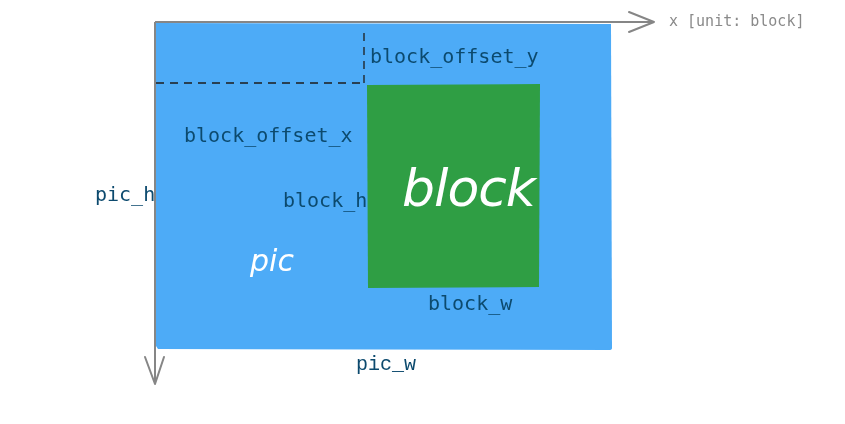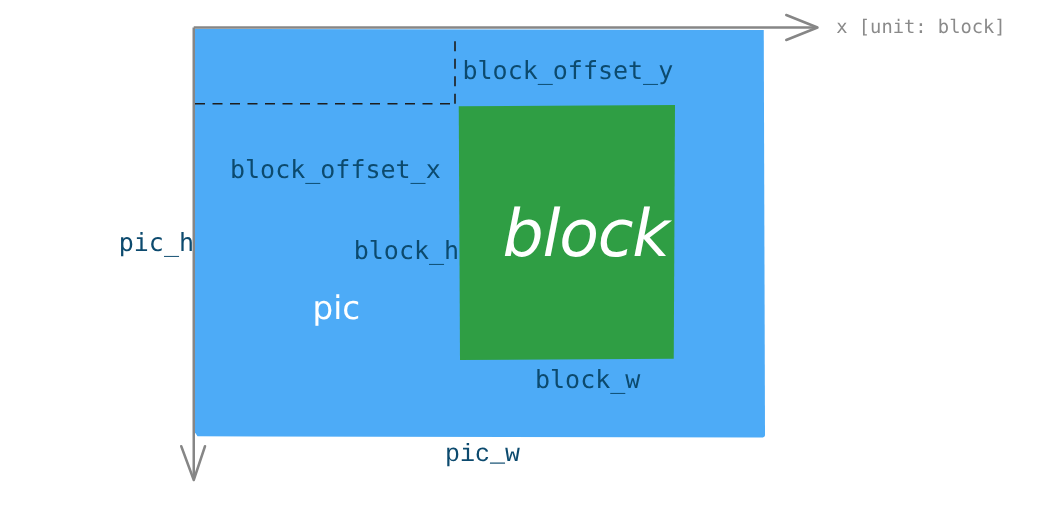--- a/index.html
+++ b/index.html
@@ -37,14 +37,14 @@
   <div class="axis-lbl" style="left:669px; top:12px;">x [unit: block]</div>
 
   <div class="lbl" style="left:370px; top:47px;">block_offset_y</div>
   <div class="lbl" style="left:184px; top:89px;margin-top:37px;">block_offset_x</div>
   <div class="lbl" style="left:95px; top:185px;">pic_h</div>
   <div class="lbl" style="left:283px; top:191px;">block_h</div>
   <div class="lbl" style="left:428px; top:294px;">block_w</div>
   <div class="lbl" style="left:356px; top:356px;font-family:Liberation Mono, monospace;">pic_w</div>
 
   <div class="hand" style="left:402px; top:158px; font-size:52px; font-style:italic; letter-spacing:-1px;">block</div>
-  <div class="hand" style="left:250px; top:232px; font-size:26px; ">pic</div>
+  <div class="hand" style="left:250px; top:243px; font-size:30px; font-style:italic;">pic</div>
 </div>
 
 </body></html>

